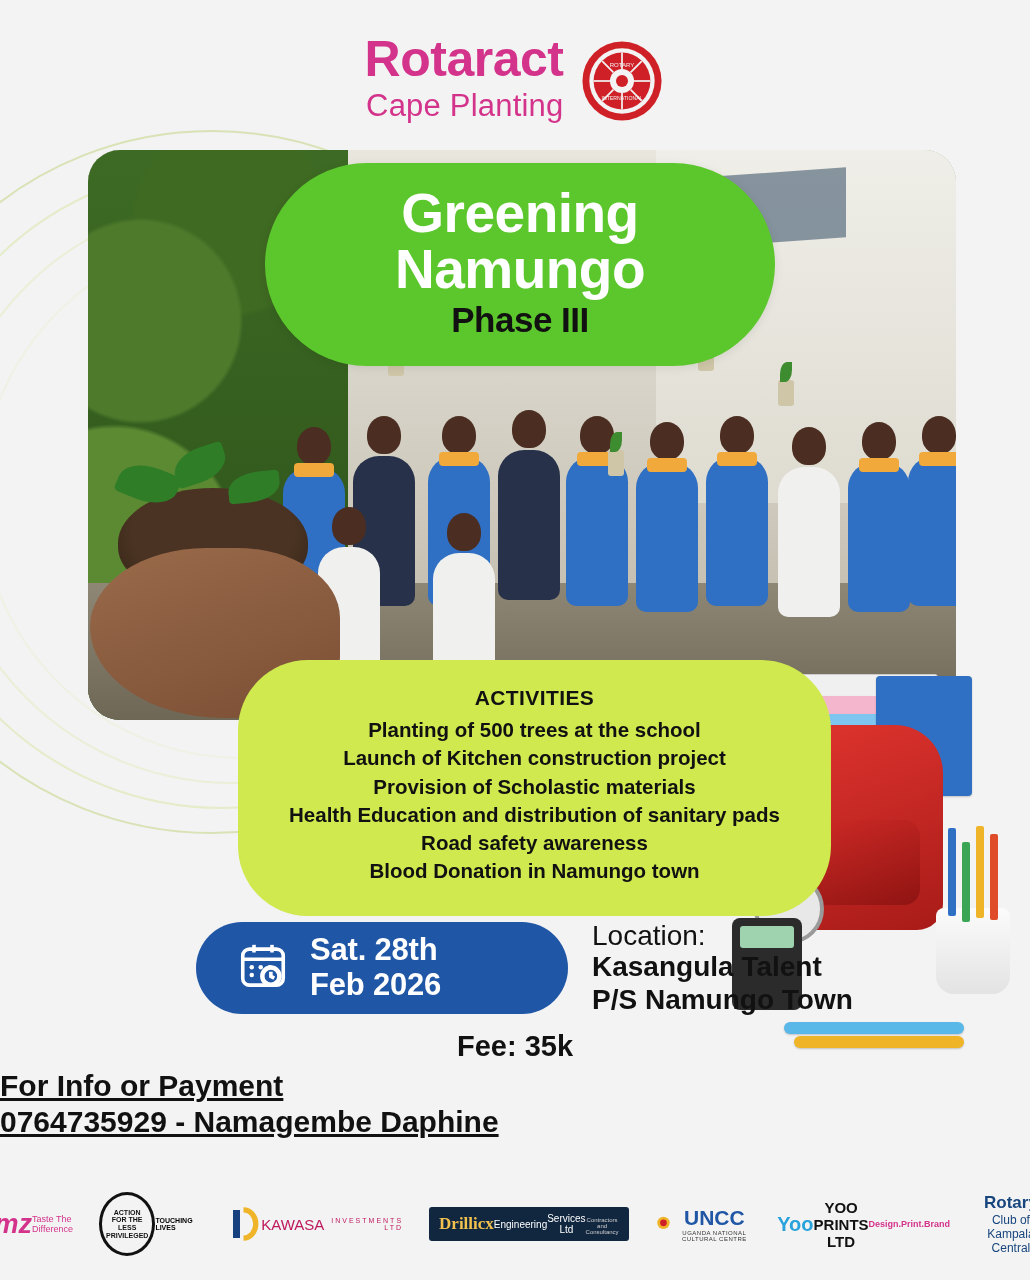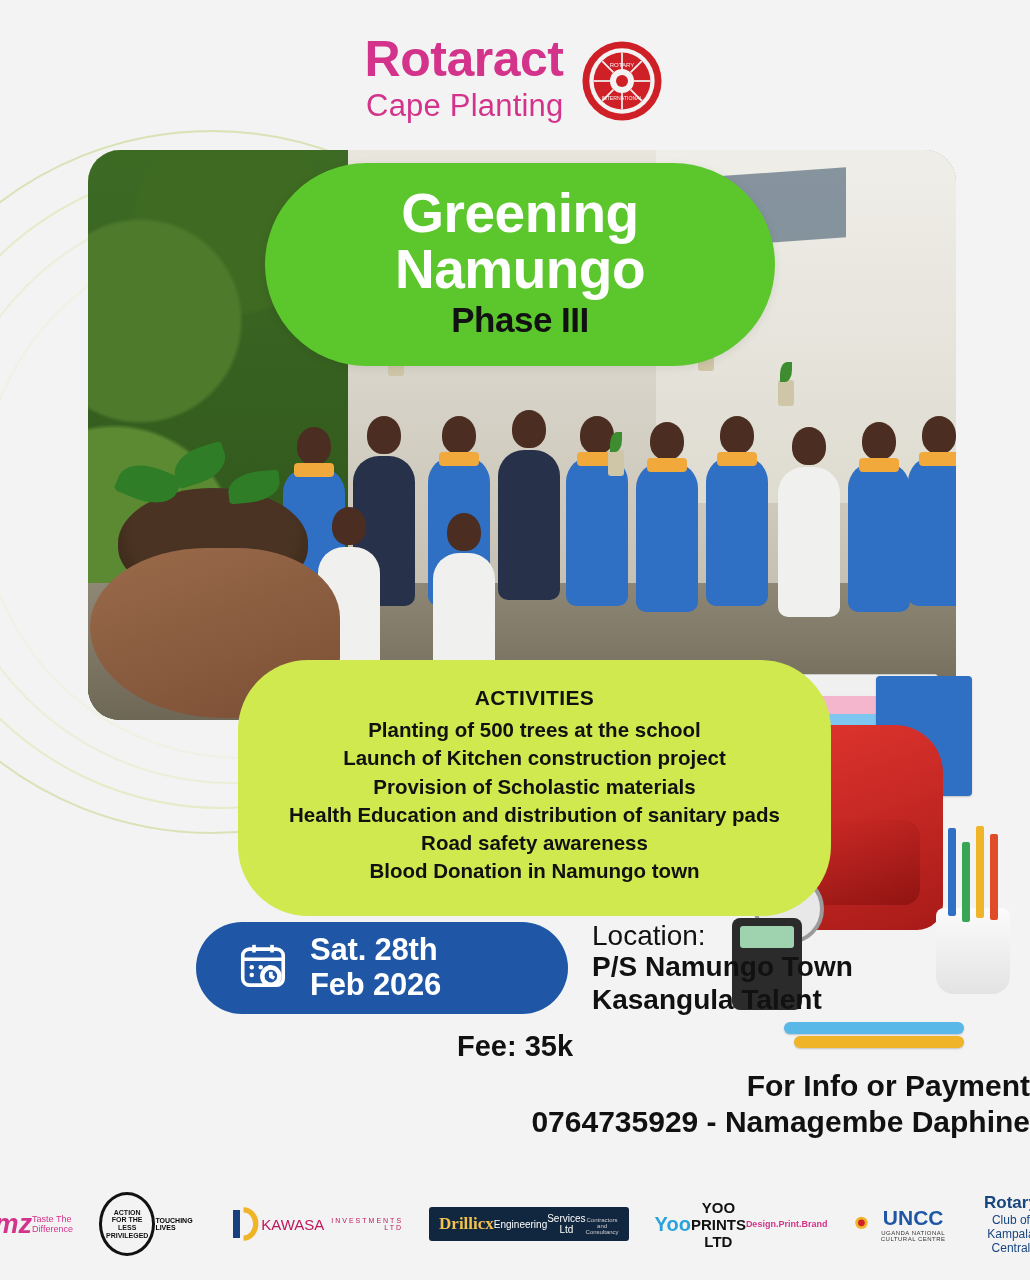--- a/index.html
+++ b/index.html
@@ -277,22 +277,23 @@
     position: absolute;
     top: 1030px; left: 0; width: 100%;
     text-align: center;
     font-size: 29px;
     font-weight: bold;
     color: #111;
   }
   .info {
     position: absolute;
     top: 1068px; left: 0; width: 100%;
-    text-align: right;
+    text-align: left;
     color:#111;
+    text-decoration:underline;
   }
   .info-l1 { font-size: 30px; font-weight: bold; line-height: 1.2;}
   .info-l2 { font-size: 30px; font-weight: bold; line-height: 1.2;}
 
   
   .sponsors {
     position:absolute; left:0; bottom: 24px; width:100%;
     display:flex; justify-content:center; align-items:center; gap:26px;
   }
   .sp { display:flex; align-items:center; justify-content:center; }
@@ -492,22 +493,22 @@
       </svg>
     </div>
     <div class="date-text">
       <div>Sat. 28th</div>
       <div>Feb 2026</div>
     </div>
   </div>
 
   <div class="location">
     <div class="loc-label">Location:</div>
+    <div class="loc-line">Kasangula Talent</div>
     <div class="loc-line">P/S Namungo Town</div>
-    <div class="loc-line">Kasangula Talent</div>
   </div>
 
   <div class="fee">Fee: 35k</div>
   <div class="info">
     <div class="info-l1">For Info or Payment</div>
     <div class="info-l2">0764735929 - Namagembe Daphine</div>
   </div>
 
   <div class="sponsors">
 
@@ -530,37 +531,37 @@
       </svg>
       <div>KAWASA</div>
       <small>INVESTMENTS LTD</small>
     </div>
 
     <div class="sp sp-drillicx">
       <b>Drillicx</b>
       <span>Engineering</span>
       <span>Services Ltd</span>
       <i>Contractors and Consultancy</i>
-    </div>
-
-    <div class="sp sp-yoo">
-      <div class="y1">Yoo</div>
-      <div class="y2">YOO PRINTS LTD</div>
-      <div class="y3">Design.Print.Brand</div>
     </div>
 
     <div class="sp" style="flex-direction:row;gap:6px;">
       <svg width="30" height="32" viewBox="0 0 30 32">
         <circle cx="15" cy="14" r="11" fill="#f0b429"></circle>
         <circle cx="15" cy="14" r="6" fill="#cf2027"></circle>
       </svg>
       <div class="sp-uncc">
         <span style="display:block;">UNCC</span>
         <small>UGANDA NATIONAL CULTURAL CENTRE</small>
       </div>
+    </div>
+
+    <div class="sp sp-yoo">
+      <div class="y1">Yoo</div>
+      <div class="y2">YOO PRINTS LTD</div>
+      <div class="y3">Design.Print.Brand</div>
     </div>
 
     <div class="sp sp-rotary" style="flex-direction:row;gap:6px;align-items:center;">
       <div>
         <div class="r1">Rotary</div>
         <div class="r2">Club of Kampala Central</div>
       </div>
       <svg width="34" height="34" viewBox="0 0 100 100">
         <circle cx="50" cy="50" r="46" fill="#f0b429"></circle>
         <circle cx="50" cy="50" r="34" fill="#17457e"></circle>

